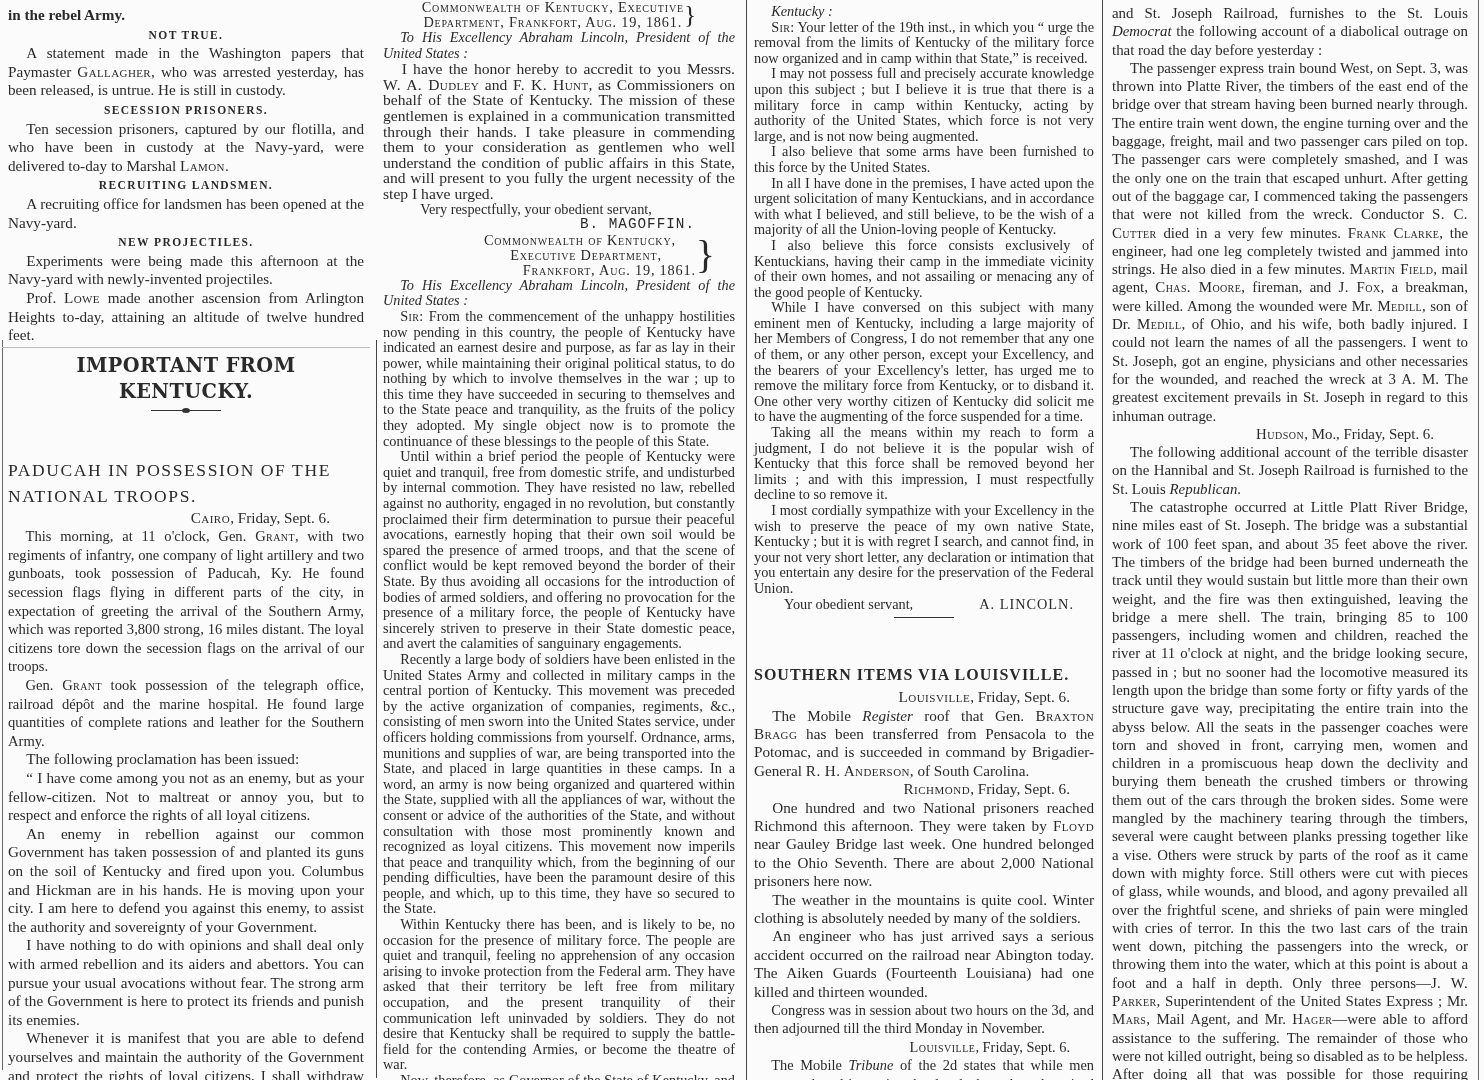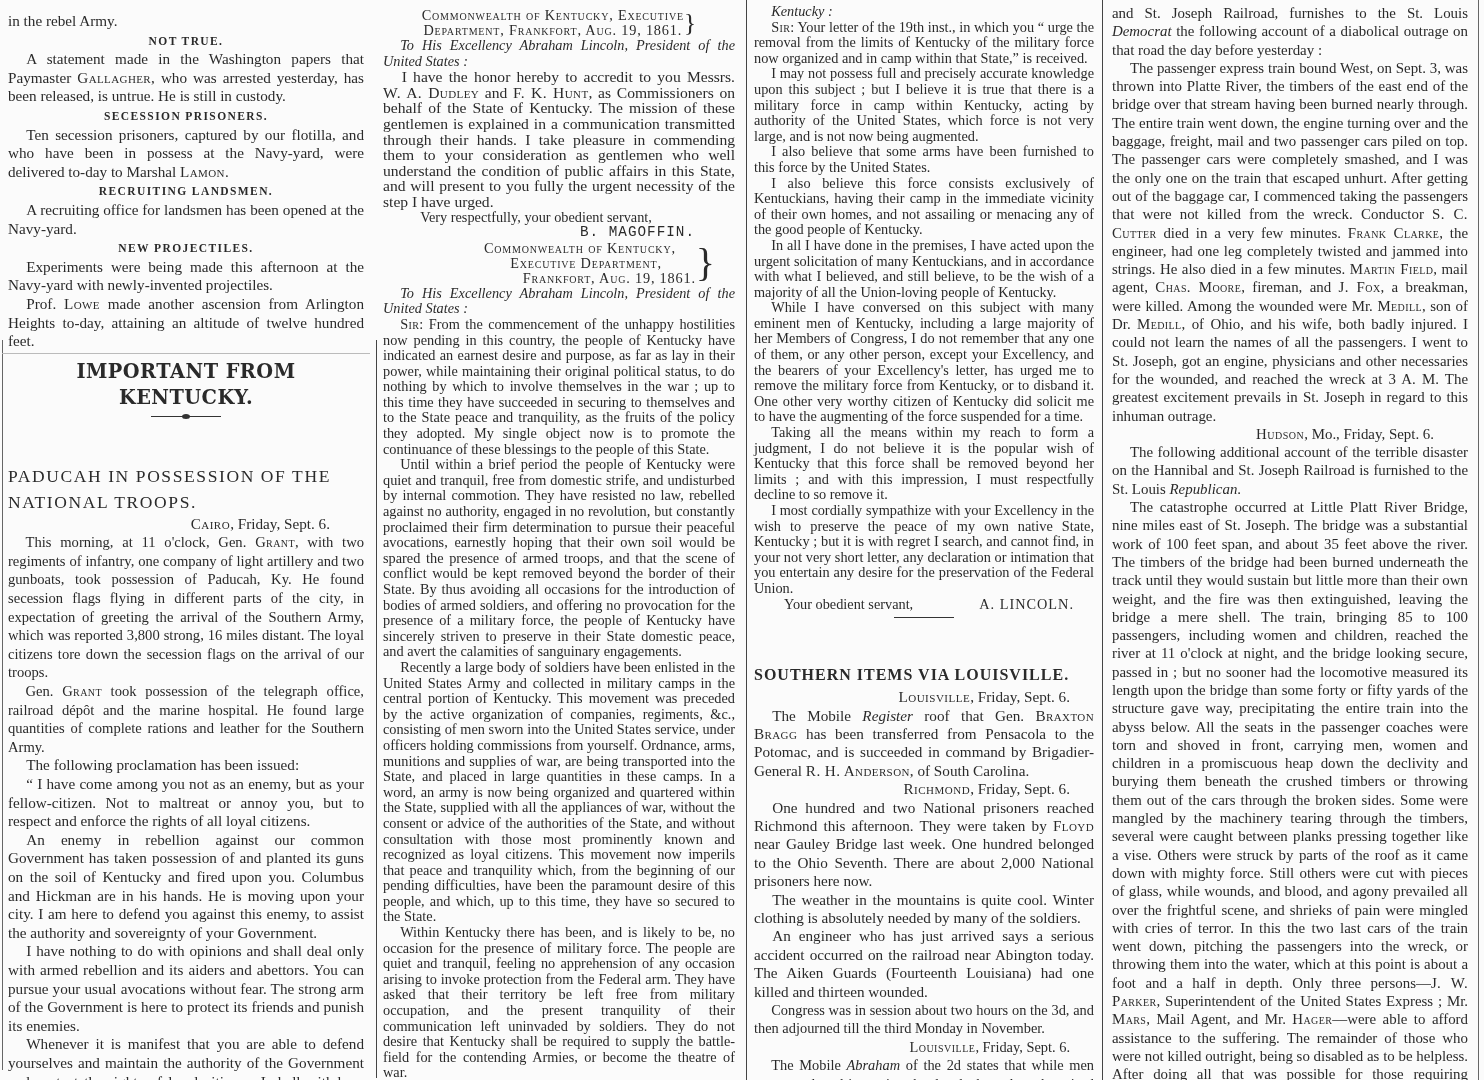--- a/index.html
+++ b/index.html
@@ -41,27 +41,27 @@
 </head>
 <body>
 
 <div class="rule thin" style="left:2px;top:340px;bottom:10px;"></div>
 <div class="rule" style="left:376px;top:340px;bottom:2px;"></div>
 <div class="rule" style="left:746px;"></div>
 <div class="rule" style="left:1102px;"></div>
 <div class="rule thin" style="left:1478px;top:0;bottom:0;"></div>
 
 <section class="col" style="left:8px;width:356px;">
-  <p class="noind" style="margin-top:12px;">in the rebel Army.</p>
+  <p class="noind" style="margin-top:6px;font-weight:bold;">in the rebel Army.</p>
 
   <div class="sub">NOT TRUE.</div>
   <p><span>A statement made in the Washington papers that Paymaster </span><span class="sc">Gallagher</span><span>, who was arrested yesterday, has been released, is untrue. He is still in custody.</span></p>
 
   <div class="sub">SECESSION PRISONERS.</div>
-  <p><span>Ten secession prisoners, captured by our flotilla, and who have been in possess at the Navy-yard, were delivered to-day to Marshal </span><span class="sc">Lamon</span><span>.</span></p>
+  <p><span>Ten secession prisoners, captured by our flotilla, and who have been in custody at the Navy-yard, were delivered to-day to Marshal </span><span class="sc">Lamon</span><span>.</span></p>
 
   <div class="sub">RECRUITING LANDSMEN.</div>
   <p>A recruiting office for landsmen has been opened at the Navy-yard.</p>
 
   <div class="sub">NEW PROJECTILES.</div>
   <p>Experiments were being made this afternoon at the Navy-yard with newly-invented projectiles.</p>
 
   <p><span>Prof. </span><span class="sc">Lowe</span><span> made another ascension from Arlington Heights to-day, attaining an altitude of twelve hundred feet.</span></p>
 
   <div style="border-top:1px solid #bbb;margin:2px -6px 0;"></div>
@@ -78,21 +78,21 @@
   <p>The following proclamation has been issued:</p>
   <p>“ I have come among you not as an enemy, but as your fellow-citizen. Not to maltreat or annoy you, but to respect and enforce the rights of all loyal citizens.</p>
   <p>An enemy in rebellion against our common Government has taken possession of and planted its guns on the soil of Kentucky and fired upon you. Columbus and Hickman are in his hands. He is moving upon your city. I am here to defend you against this enemy, to assist the authority and sovereignty of your Government.</p>
   <p>I have nothing to do with opinions and shall deal only with armed rebellion and its aiders and abettors. You can pursue your usual avocations without fear. The strong arm of the Government is here to protect its friends and punish its enemies.</p>
   <p>Whenever it is manifest that you are able to defend yourselves and maintain the authority of the Government and protect the rights of loyal citizens, I shall withdraw the forces under my command.</p>
   <p class="sig">N. S. GRANT,</p>
 
 </section>
 
 <section class="col dense" style="left:383px;width:352px;">
-  <div style="display:flex;justify-content:center;align-items:center;margin-top:8px;">
+  <div style="display:flex;justify-content:center;align-items:center;margin-top:0;">
     <div class="addr" style="line-height:15px;">
       <div>Commonwealth of Kentucky, Executive</div>
       <div>Department, Frankfort, Aug. 19, 1861.</div>
     </div>
     <span class="brace">}</span>
   </div>
   <p class="salut">To His Excellency Abraham Lincoln, President of the United States :</p>
   <p style="font-size:15.6px;"><span>I have the honor hereby to accredit to you Messrs. </span><span class="sc">W. A. Dudley</span><span> and </span><span class="sc">F. K. Hunt</span><span>, as Commissioners on behalf of the State of Kentucky. The mission of these gentlemen is explained in a communication transmitted through their hands. I take pleasure in commending them to your consideration as gentlemen who well understand the condition of public affairs in this State, and will present to you fully the urgent necessity of the step I have urged.</span></p>
   <p style="padding-left:20px;">Very respectfully, your obedient servant,</p>
   <p class="sig" style="padding-right:40px;font-family:Liberation Mono, monospace;">B. MAGOFFIN.</p>
@@ -112,43 +112,43 @@
   <p>Within Kentucky there has been, and is likely to be, no occasion for the presence of military force. The people are quiet and tranquil, feeling no apprehension of any occasion arising to invoke protection from the Federal arm. They have asked that their territory be left free from military occupation, and the present tranquility of their communication left uninvaded by soldiers. They do not desire that Kentucky shall be required to supply the battle-field for the contending Armies, or become the theatre of war.</p>
   <p>Now, therefore, as Governor of the State of Kentucky, and in the name of the people I have the honor to represent, and with the single and earnest desire to avert from their peaceful homes the horrors of war, I urge the removal from the limits of Kentucky the military force now organized and in camp within the State. If such action as is hereby urged be promptly taken, I firmly believe the peace of the people of Kentucky will be preserved, and the horrors of a bloody war will be averted from a people now peaceful and tranquil. I am, very respectfully, your obedient servant,</p>
 
 </section>
 
 <section class="col dense" style="left:754px;width:340px;">
   <p class="salut" style="margin-top:4px;">Kentucky :</p>
   <p><span class="sc">Sir</span><span>: Your letter of the 19th inst., in which you “ urge the removal from the limits of Kentucky of the military force now organized and in camp within that State,” is received.</span></p>
   <p>I may not possess full and precisely accurate knowledge upon this subject ; but I believe it is true that there is a military force in camp within Kentucky, acting by authority of the United States, which force is not very large, and is not now being augmented.</p>
   <p>I also believe that some arms have been furnished to this force by the United States.</p>
+  <p>In all I have done in the premises, I have acted upon the urgent solicitation of many Kentuckians, and in accordance with what I believed, and still believe, to be the wish of a majority of all the Union-loving people of Kentucky.</p>
   <p>I also believe this force consists exclusively of Kentuckians, having their camp in the immediate vicinity of their own homes, and not assailing or menacing any of the good people of Kentucky.</p>
-  <p>In all I have done in the premises, I have acted upon the urgent solicitation of many Kentuckians, and in accordance with what I believed, and still believe, to be the wish of a majority of all the Union-loving people of Kentucky.</p>
   <p>While I have conversed on this subject with many eminent men of Kentucky, including a large majority of her Members of Congress, I do not remember that any one of them, or any other person, except your Excellency, and the bearers of your Excellency's letter, has urged me to remove the military force from Kentucky, or to disband it. One other very worthy citizen of Kentucky did solicit me to have the augmenting of the force suspended for a time.</p>
   <p>Taking all the means within my reach to form a judgment, I do not believe it is the popular wish of Kentucky that this force shall be removed beyond her limits ; and with this impression, I must respectfully decline to so remove it.</p>
   <p>I most cordially sympathize with your Excellency in the wish to preserve the peace of my own native State, Kentucky ; but it is with regret I search, and cannot find, in your not very short letter, any declaration or intimation that you entertain any desire for the preservation of the Federal Union.</p>
   <div style="display:flex;justify-content:space-between;padding:0 20px 0 30px;">
     <span>Your obedient servant,</span>
     <span style="letter-spacing:1px;">A. LINCOLN.</span>
   </div>
 
   <span class="short-rule"></span>
   <div style="font-size:15.2px;line-height:18.4px;">
     <div class="deck" style="font-size:16px;letter-spacing:1px;font-weight:bold;">SOUTHERN ITEMS VIA LOUISVILLE.</div>
     <p class="dateline" style="padding-right:24px;"><span class="sc">Louisville</span><span>, Friday, Sept. 6.</span></p>
     <p><span>The Mobile </span><i>Register</i><span> roof that Gen. </span><span class="sc">Braxton Bragg</span><span> has been transferred from Pensacola to the Potomac, and is succeeded in command by Brigadier-General </span><span class="sc">R. H. Anderson</span><span>, of South Carolina.</span></p>
     <p class="dateline" style="padding-right:24px;"><span class="sc">Richmond</span><span>, Friday, Sept. 6.</span></p>
     <p><span>One hundred and two National prisoners reached Richmond this afternoon. They were taken by </span><span class="sc">Floyd</span><span> near Gauley Bridge last week. One hundred belonged to the Ohio Seventh. There are about 2,000 National prisoners here now.</span></p>
     <p>The weather in the mountains is quite cool. Winter clothing is absolutely needed by many of the soldiers.</p>
     <p>An engineer who has just arrived says a serious accident occurred on the railroad near Abington today. The Aiken Guards (Fourteenth Louisiana) had one killed and thirteen wounded.</p>
     <div class="bold" style="font-size:14.4px;">
       <p>Congress was in session about two hours on the 3d, and then adjourned till the third Monday in November.</p>
       <p class="dateline" style="padding-right:24px;"><span class="sc">Louisville</span><span>, Friday, Sept. 6.</span></p>
-      <p><span>The Mobile </span><i>Abraham</i><span> of the 2d states that while men were employed in getting the dry-dock ready to be raised at Pensacola, they were fired on from Fort Pickens ; first a blank shot, then a solid shot, and then a shell. The last came near doing damage, and the men accordingly left speedily. The </span></p>
+      <p><span>The Mobile </span><i>Tribune</i><span> of the 2d states that while men were employed in getting the dry-dock ready to be raised at Pensacola, they were fired on from Fort Pickens ; first a blank shot, then a solid shot, and then a shell. The last came near doing damage, and the men accordingly left speedily. The </span></p>
     </div>
 
   </div>
 </section>
 
 <section class="col" style="left:1112px;width:356px;font-size:14.9px;line-height:18.3px;">
   <p class="noind" style="margin-top:4px;"><span>and St. Joseph Railroad, furnishes to the St. Louis </span><i>Democrat</i><span> the following account of a diabolical outrage on that road the day before yesterday :</span></p>
   <p><span>The passenger express train bound West, on Sept. 3, was thrown into Platte River, the timbers of the east end of the bridge over that stream having been burned nearly through. The entire train went down, the engine turning over and the baggage, freight, mail and two passenger cars piled on top. The passenger cars were completely smashed, and I was the only one on the train that escaped unhurt. After getting out of the baggage car, I commenced taking the passengers that were not killed from the wreck. Conductor </span><span class="sc">S. C. Cutter</span><span> died in a very few minutes. </span><span class="sc">Frank Clarke</span><span>, the engineer, had one leg completely twisted and jammed into strings. He also died in a few minutes. </span><span class="sc">Martin Field</span><span>, mail agent, </span><span class="sc">Chas. Moore</span><span>, fireman, and </span><span class="sc">J. Fox</span><span>, a breakman, were killed. Among the wounded were Mr. </span><span class="sc">Medill</span><span>, son of Dr. </span><span class="sc">Medill</span><span>, of Ohio, and his wife, both badly injured. I could not learn the names of all the passengers. I went to St. Joseph, got an engine, physicians and other necessaries for the wounded, and reached the wreck at 3 A. M. The greatest excitement prevails in St. Joseph in regard to this inhuman outrage.</span></p>
   <p class="dateline"><span class="sc">Hudson</span><span>, Mo., Friday, Sept. 6.</span></p>
   <p><span>The following additional account of the terrible disaster on the Hannibal and St. Joseph Railroad is furnished to the St. Louis </span><i>Republican</i><span>.</span></p>

